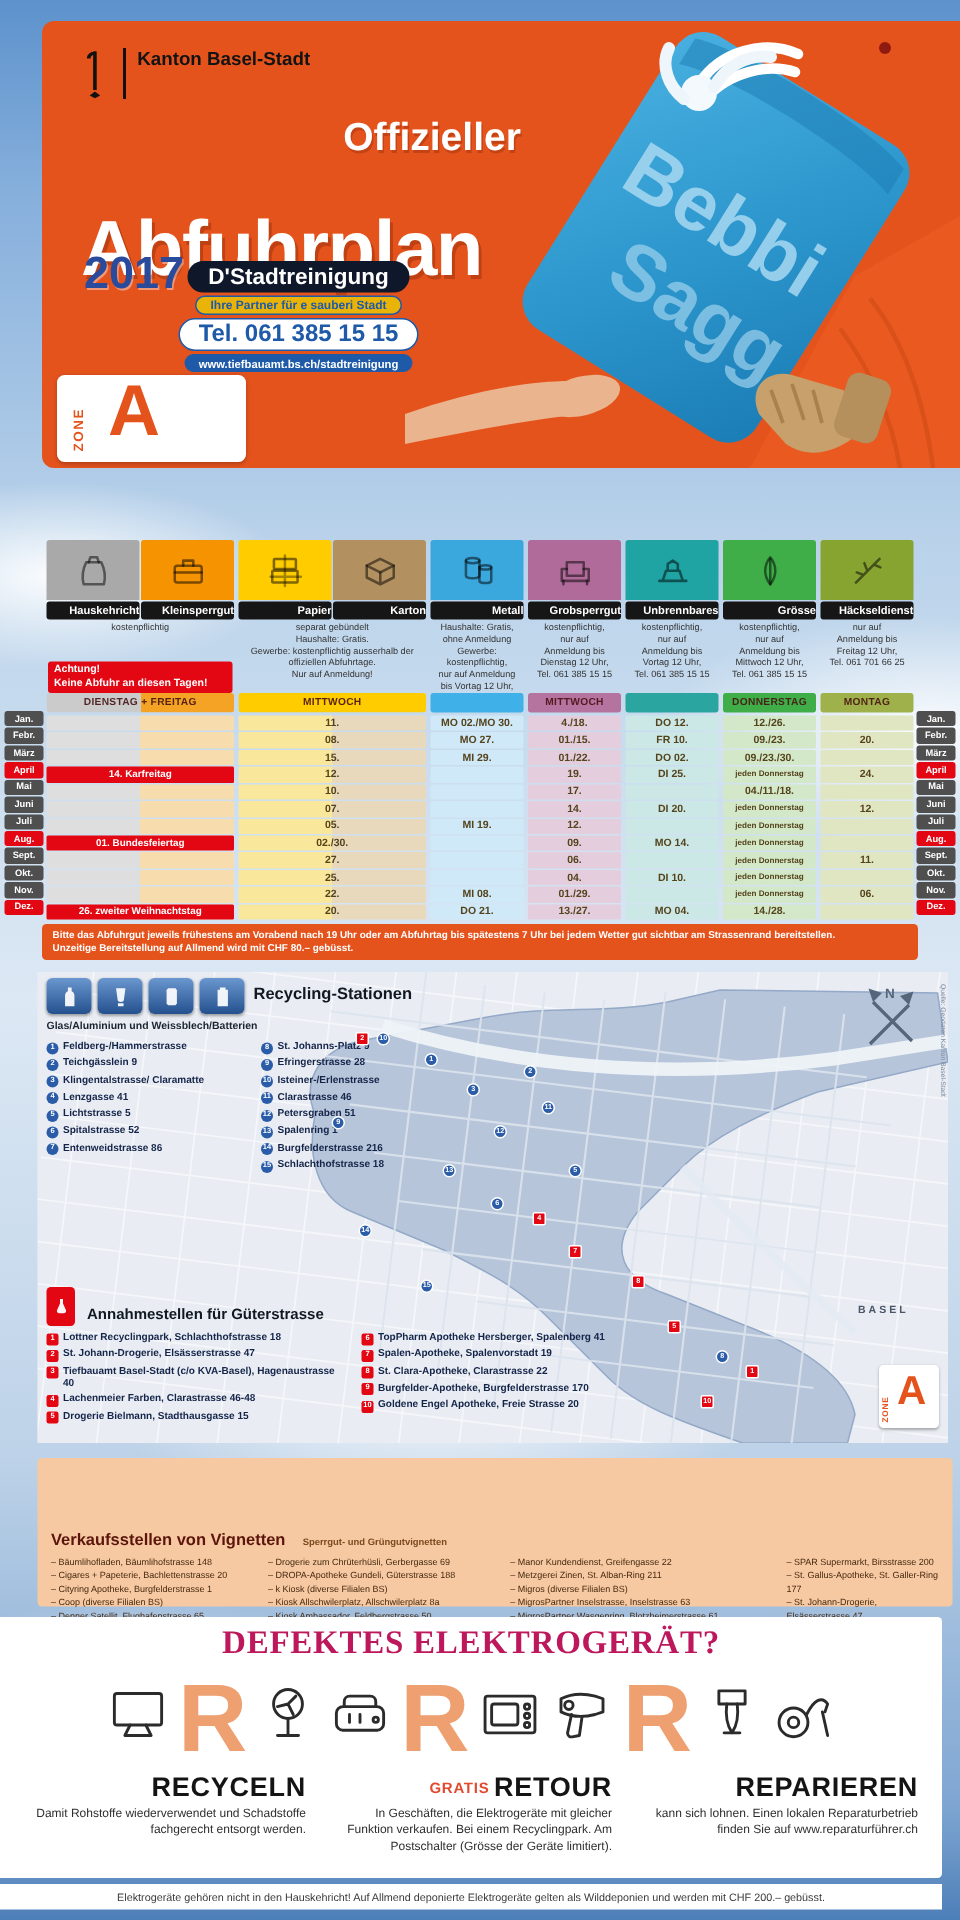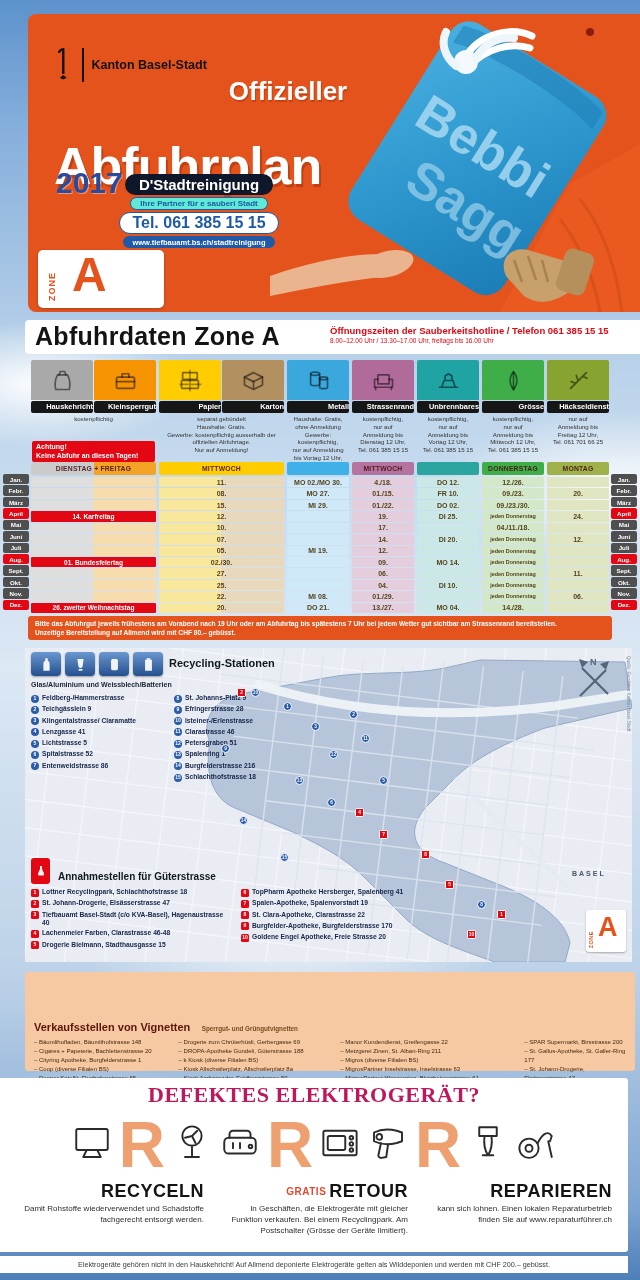--- a/index.html
+++ b/index.html
@@ -7,30 +7,30 @@
     font-family:"Liberation Sans",sans-serif;
     background:
       radial-gradient(220px 90px at 6% 30%, rgba(255,255,255,.95), rgba(255,255,255,0) 70%),
       radial-gradient(260px 110px at 97% 38%, rgba(255,255,255,.9), rgba(255,255,255,0) 70%),
       radial-gradient(320px 140px at 45% 72%, rgba(255,255,255,.85), rgba(255,255,255,0) 70%),
       radial-gradient(300px 120px at 15% 90%, rgba(255,255,255,.8), rgba(255,255,255,0) 70%),
       linear-gradient(180deg,#5d92cc 0%,#86afdc 10%,#b9d2ea 28%,#dce8f4 52%,#bdd2e8 76%,#7fa6d2 94%,#4d7fb8 100%);}
   
   #hdr{position:absolute;left:28px;top:14px;right:0;height:298px;background:#e5531d;border-radius:8px 0 0 8px;}
   #hdr .pin{position:absolute;right:46px;top:14px;width:8px;height:8px;border-radius:50%;background:#8f1a10;}
-  #crest-row{position:absolute;left:24px;top:32px;display:flex;align-items:center;gap:8px;}
+  #crest-row{position:absolute;left:24px;top:18px;display:flex;gap:8px;}
   #crest-row .bar{width:1.5px;height:34px;background:#111;}
   #canton{font-size:12.5px;font-weight:700;color:#131313;}
   #offizieller{position:absolute;left:150px;top:62px;width:220px;text-align:center;font-size:26px;font-weight:900;color:#fff;text-shadow:1px 2px 0 rgba(120,30,0,.3);}
   #title{position:absolute;left:26px;top:86px;font-size:52px;font-weight:900;color:#fff;letter-spacing:-1px;text-shadow:2px 3px 0 rgba(120,30,0,.35);margin-top:36px;}
   #year{position:absolute;left:28px;top:152px;font-size:30px;font-weight:900;color:#2a4a9b;text-shadow:1px 1px 0 rgba(255,255,255,.4);}
   #pills{position:absolute;left:56px;top:160px;display:flex;flex-direction:column;align-items:center;width:230px;}
   .pill{border-radius:12px;white-space:nowrap;}
   #pill-org{background:#0f172a;color:#fff;font-size:15px;font-weight:800;padding:2px 14px;}
-  #pill-tag{background:#5eead4;color:#1e5aa8;font-size:8px;font-weight:700;border:1px solid #1e5aa8;padding:1px 9px;margin-top:2px;}
+  #pill-tag{background:#eab308;color:#1e5aa8;font-size:8px;font-weight:700;border:1px solid #1e5aa8;padding:1px 9px;margin-top:2px;}
   #pill-tel{background:#fff;color:#1e5aa8;font-size:16px;font-weight:900;border:1.5px solid #1e5aa8;padding:1px 12px;margin-top:2px;}
   #pill-url{background:#1e5aa8;color:#fff;font-size:7.5px;font-weight:700;padding:1.5px 9px;margin-top:2px;}
   #zoneA{position:absolute;left:10px;top:236px;width:126px;height:58px;background:#fff;border-radius:5px;box-shadow:0 1px 3px rgba(0,0,0,.25);}
   #zoneA .zw{position:absolute;left:9px;bottom:7px;font-size:9px;font-weight:800;color:#e5531d;letter-spacing:1px;writing-mode:vertical-rl;transform:rotate(180deg);}
   #zoneA .zl{position:absolute;left:34px;top:-3px;font-size:48px;font-weight:900;color:#e5531d;}
   #bag{position:absolute;right:0;top:0;width:370px;height:298px;overflow:hidden;border-radius:0;}
   
   #band{position:absolute;left:25px;right:0;top:320px;height:34px;background:#fff;border-radius:4px 0 0 4px;}
   #band-title{position:absolute;left:10px;top:2px;font-size:25px;font-weight:900;color:#131313;letter-spacing:.3px;}
   #hotline{position:absolute;left:305px;top:5px;color:#e30613;}
@@ -170,27 +170,20 @@
       <div class="pill" id="pill-tel">Tel. 061 385 15 15</div>
       <div class="pill" id="pill-url">www.tiefbauamt.bs.ch/stadtreinigung</div>
     </div>
 
     <div id="zoneA">
       <span class="zw">ZONE</span>
       <span class="zl">A</span>
     </div>
   </div>
 
-  <div id="band">
-    <div id="band-title">Abfuhrdaten Zone A</div>
-    <div id="hotline">
-      <div class="t">Öffnungszeiten der Sauberkeitshotline / Telefon 061 385 15 15</div>
-      <div class="h">8.00–12.00 Uhr / 13.30–17.00 Uhr, freitags bis 16.00 Uhr</div>
-    </div>
-  </div>
 
   <div id="tgroups">
       <div class="tgroup" style="width: 125px;">
         <div class="icons">
           <div class="icell" style="background: rgb(169, 169, 169);">
             <svg viewBox="0 0 24 24">
               <path d="M9 7l1-3h4l1 3"></path>
               <path d="M7.5 7h9c2 4 2.5 9 1.5 13H6c-1-4-.5-9 1.5-13z"></path>
             </svg>
           </div>
@@ -317,21 +310,21 @@
       <div class="tgroup" style="width: 62px;">
         <div class="icons">
           <div class="icell" style="background: rgb(176, 107, 154);">
             <svg viewBox="0 0 24 24">
               <path d="M4 18v-7h3v4h10v-4h3v7z"></path>
               <path d="M7 11V7h10v4M5 18v2m14-2v2"></path>
             </svg>
           </div>
         </div>
         <div class="lrow">
-          <div class="lbl">Strassenrand</div>
+          <div class="lbl">Grobsperrgut</div>
         </div>
         <div class="note">kostenpflichtig,
 nur auf
 Anmeldung bis
 Dienstag 12 Uhr,
 Tel. 061 385 15 15</div>
         <div class="dayband" style="background: rgb(181, 115, 159);">
           <span>MITTWOCH</span>
         </div>
         <div class="mrows">

